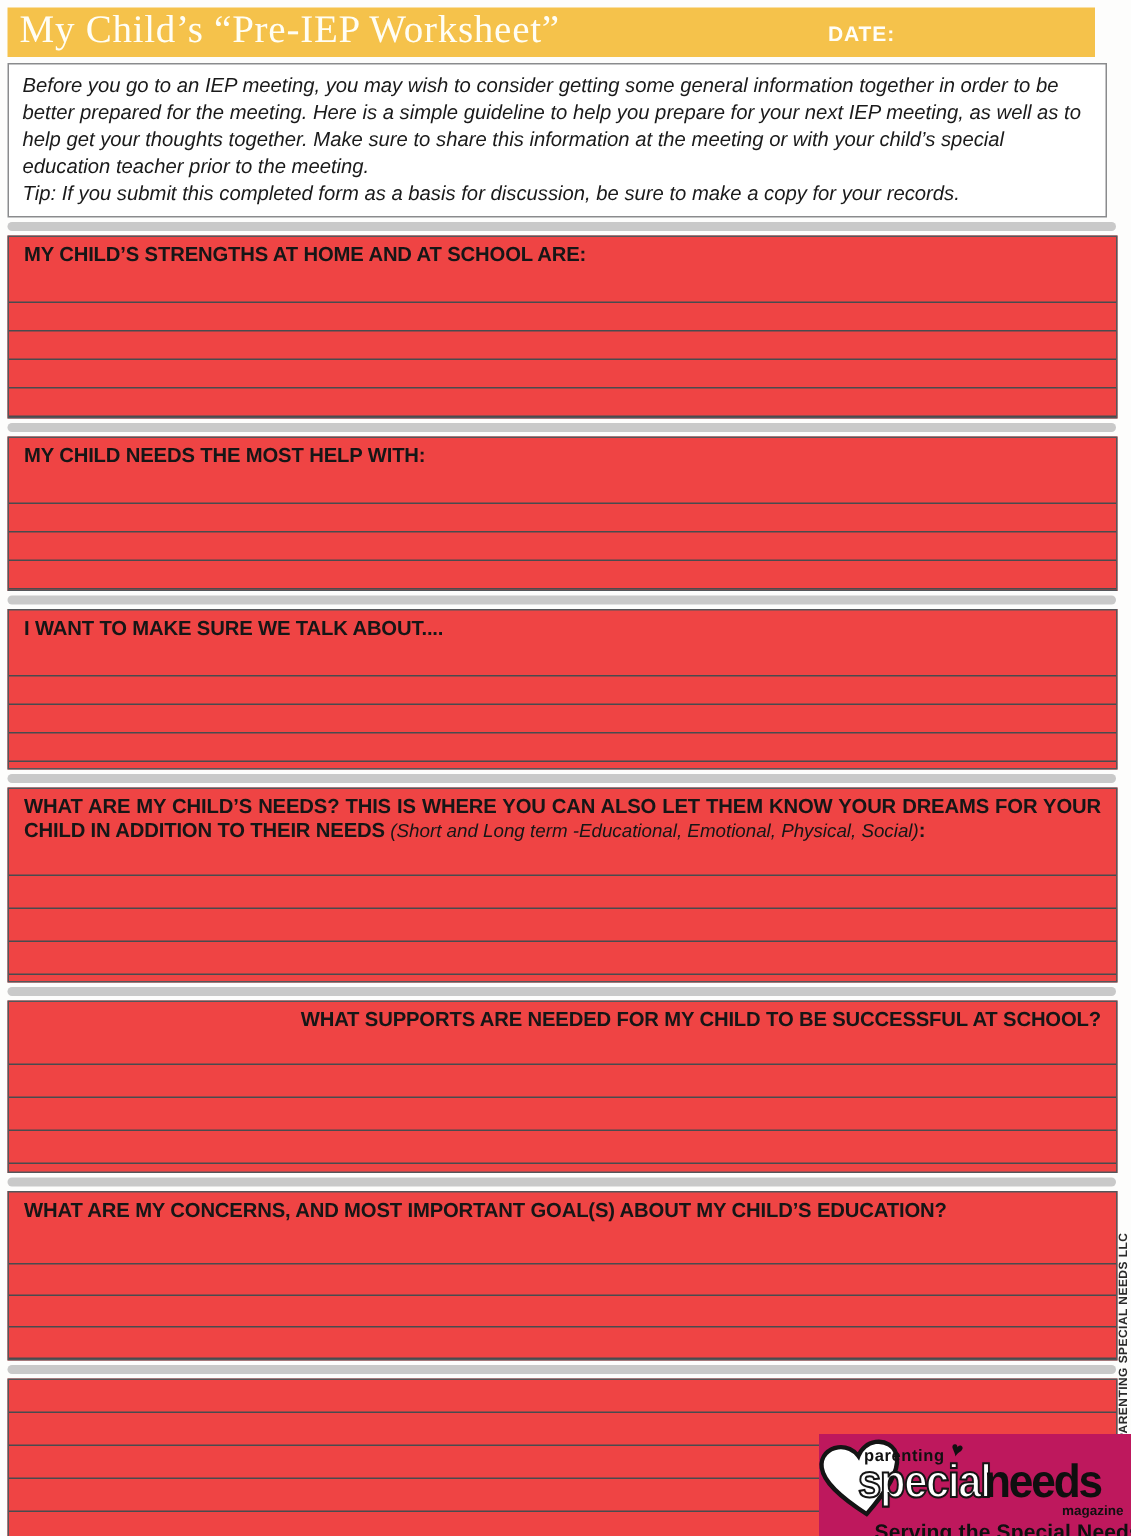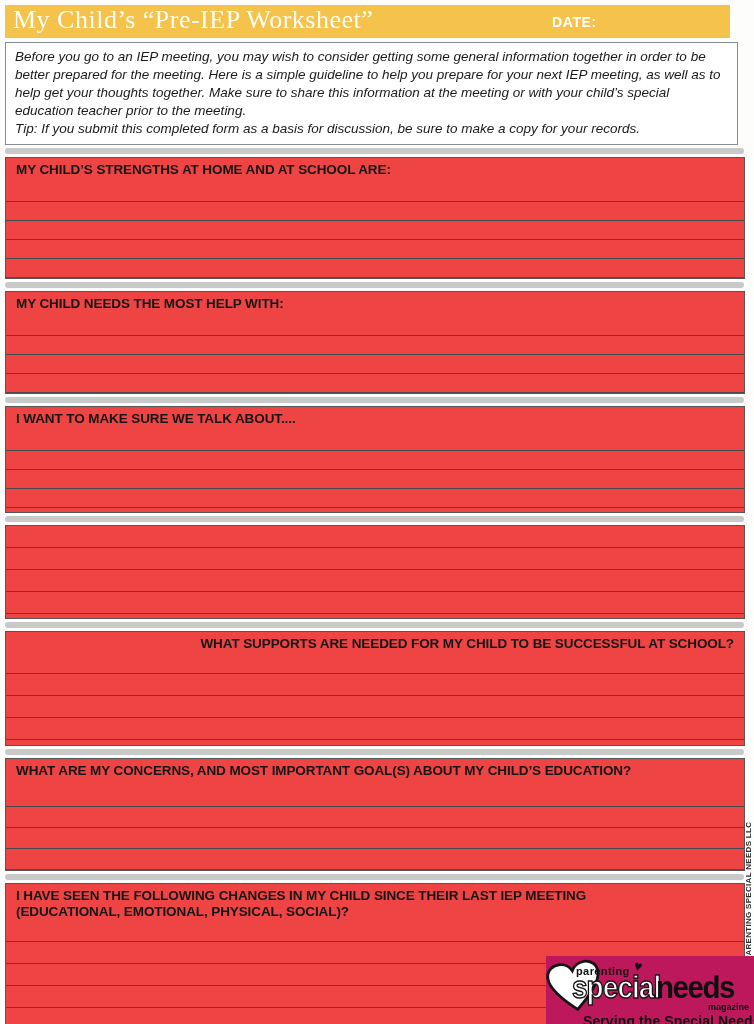--- a/index.html
+++ b/index.html
@@ -101,20 +101,23 @@
       <span>I WANT TO MAKE SURE WE TALK ABOUT....</span>
     </div>
     <div class="wline first"></div>
     <div class="wline"></div>
     <div class="wline"></div>
     <div class="wline"></div>
   </div>
 
   <div class="bar"></div>
   <div class="section s4">
+    <div class="h just">
+      <span>WHAT ARE MY CHILD’S NEEDS? THIS IS WHERE YOU CAN ALSO LET THEM KNOW YOUR DREAMS FOR YOUR CHILD IN ADDITION TO THEIR NEEDS </span><span class="note">(Short and Long term -Educational, Emotional, Physical, Social)</span><span>:</span>
+    </div>
     <div class="wline first"></div>
     <div class="wline"></div>
     <div class="wline"></div>
     <div class="wline"></div>
   </div>
 
   <div class="bar"></div>
   <div class="section s5">
     <div class="h">
       <span>WHAT SUPPORTS ARE NEEDED FOR MY CHILD TO BE SUCCESSFUL AT SCHOOL?</span>
@@ -131,24 +134,20 @@
       <span>WHAT ARE MY CONCERNS, AND MOST IMPORTANT GOAL(S) ABOUT MY CHILD’S EDUCATION?</span>
     </div>
     <div class="wline first"></div>
     <div class="wline"></div>
     <div class="wline"></div>
     <div class="wline"></div>
   </div>
 
   <div class="bar"></div>
   <div class="section s7">
-    <div class="h">
-      <span>I HAVE SEEN THE FOLLOWING CHANGES IN MY CHILD SINCE THEIR LAST IEP MEETING</span><br>
-      <span>(EDUCATIONAL, EMOTIONAL, PHYSICAL, SOCIAL)?</span>
-    </div>
     <div class="wline first"></div>
     <div class="wline"></div>
     <div class="wline"></div>
     <div class="wline"></div>
   </div>
 
   <div class="copyright">2008 © PARENTING SPECIAL NEEDS LLC</div>
 
   <div class="logo">
     <svg class="heart-big" viewBox="0 0 50 46">

